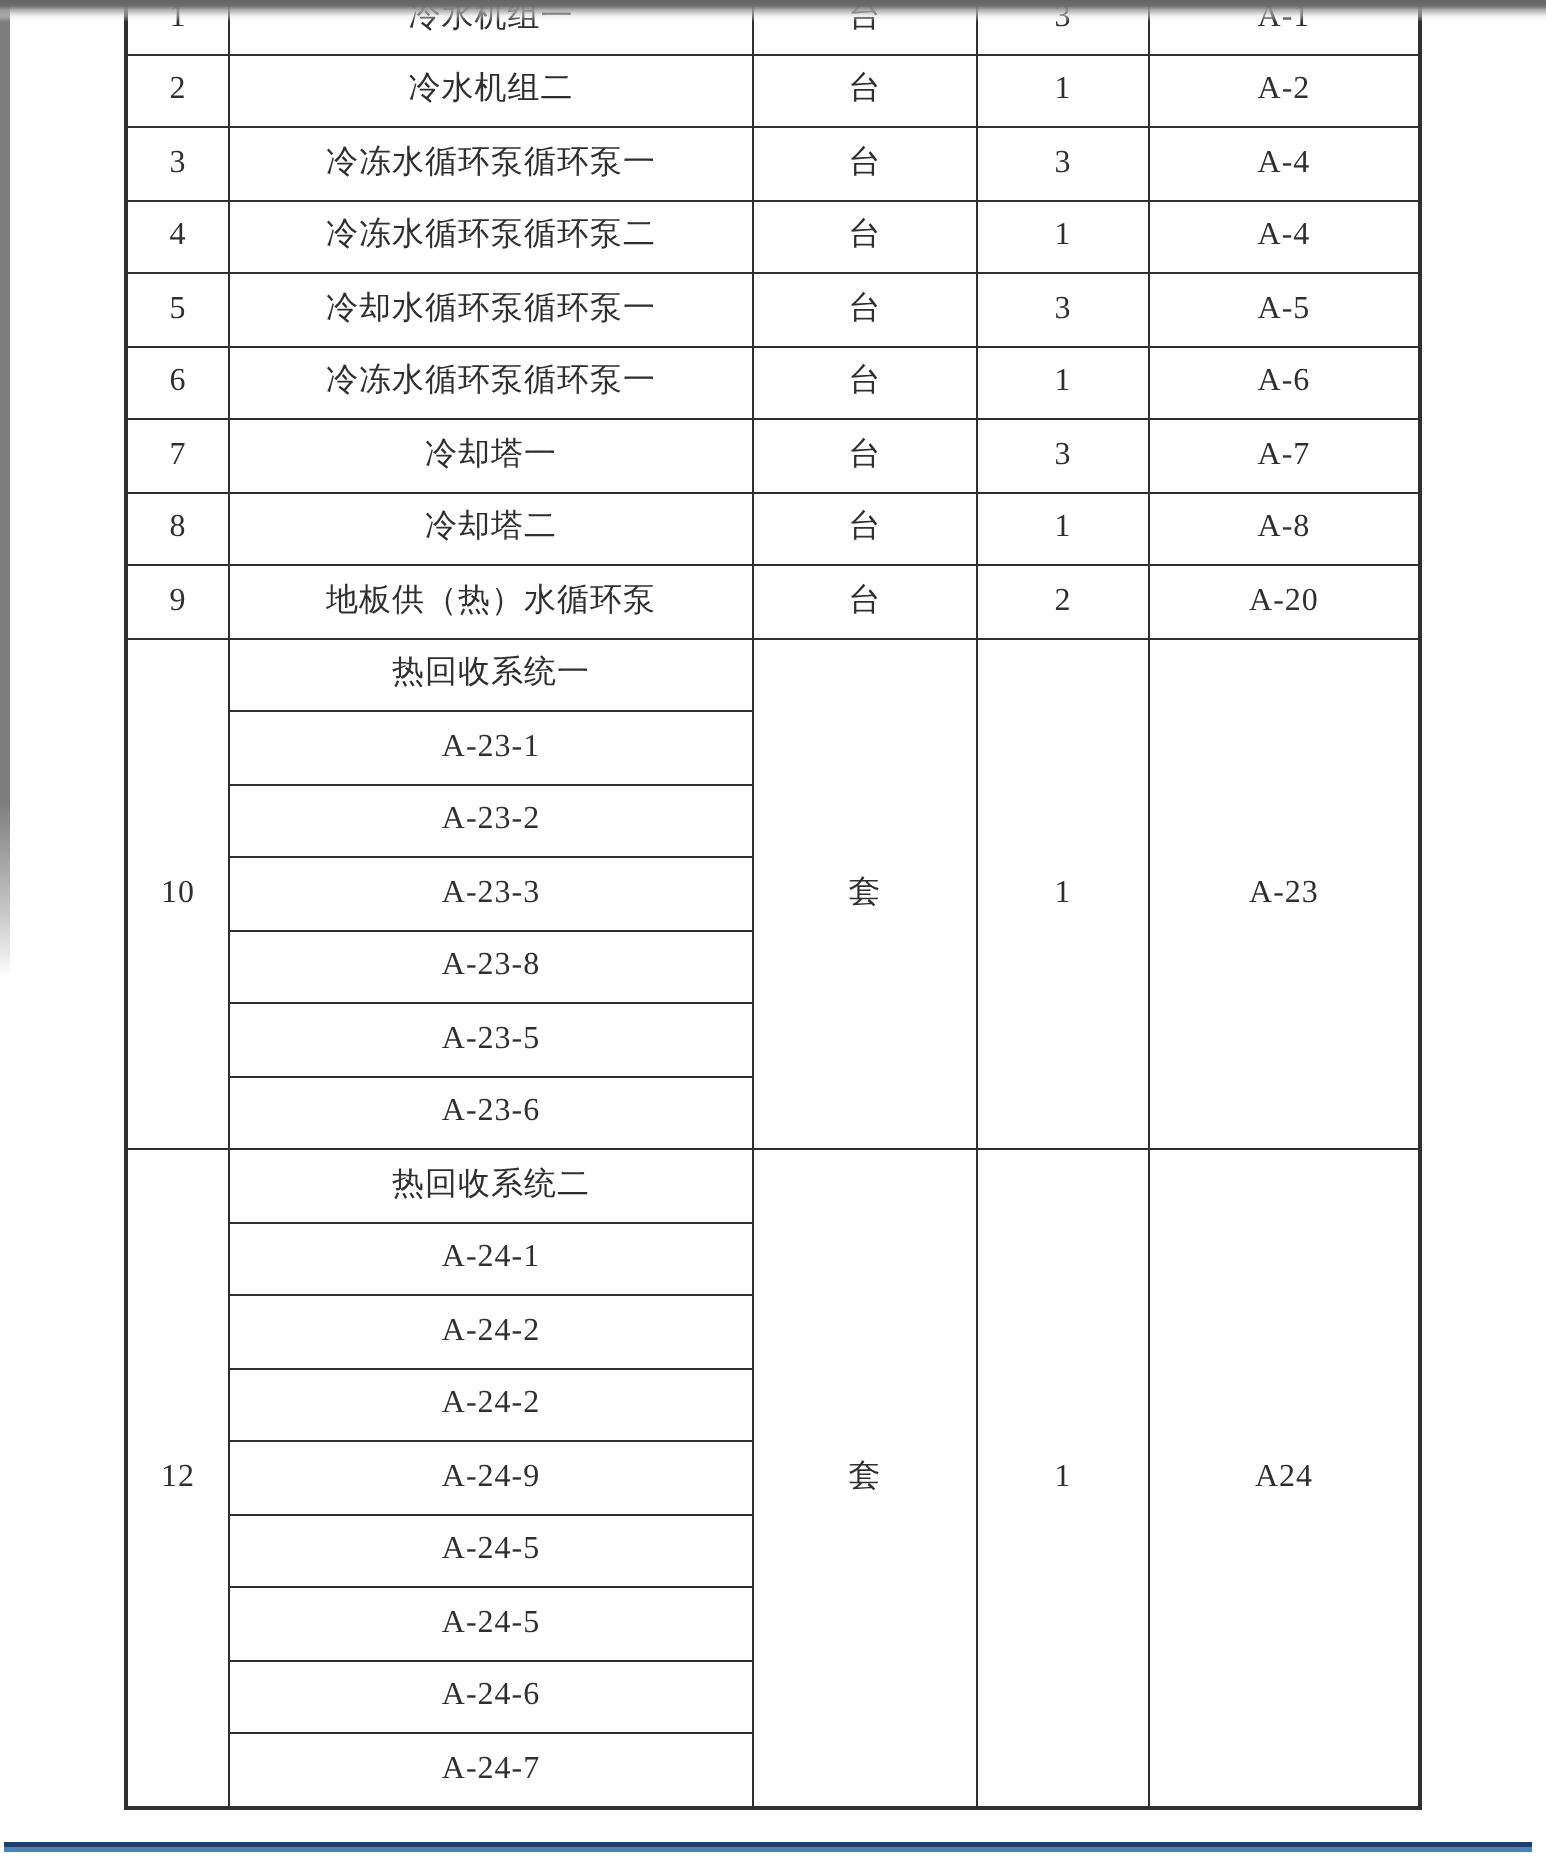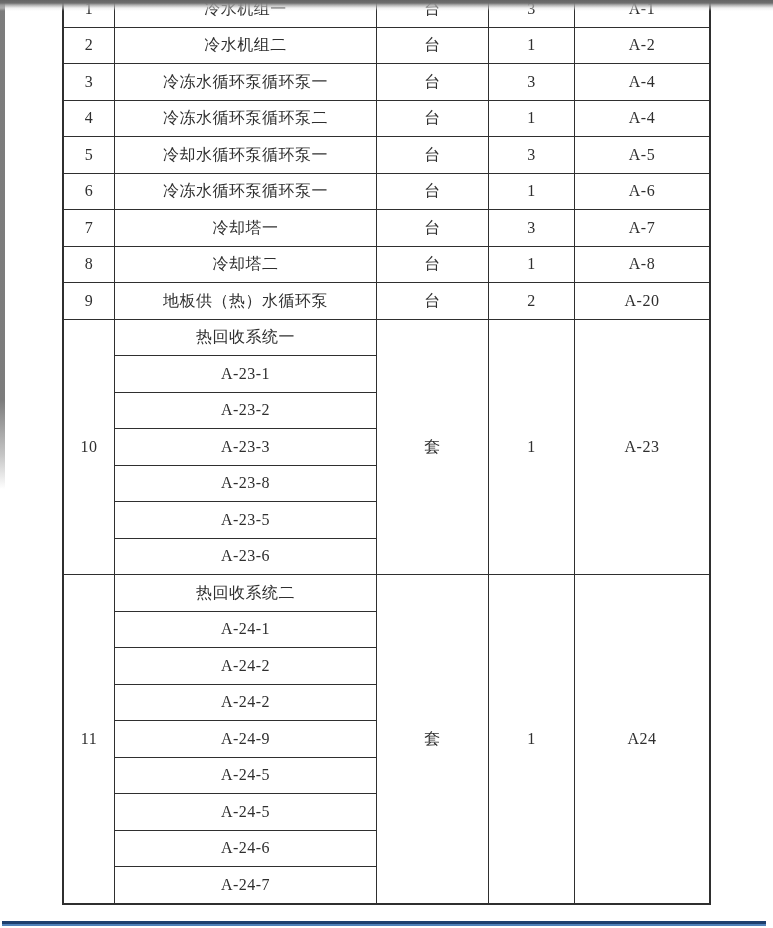--- a/index.html
+++ b/index.html
@@ -178,21 +178,21 @@
           <tr>
             <td class="c-name">A-23-8</td>
           </tr>
           <tr>
             <td class="c-name">A-23-5</td>
           </tr>
           <tr>
             <td class="c-name">A-23-6</td>
           </tr>
           <tr>
-            <td class="c-no" rowspan="9">11</td>
+            <td class="c-no" rowspan="9">12</td>
             <td class="c-name">热回收系统二</td>
             <td class="c-unit" rowspan="9">套</td>
             <td class="c-qty" rowspan="9">1</td>
             <td class="c-code" rowspan="9">A24</td>
           </tr>
           <tr>
             <td class="c-name">A-24-1</td>
           </tr>
           <tr>
             <td class="c-name">A-24-2</td>

